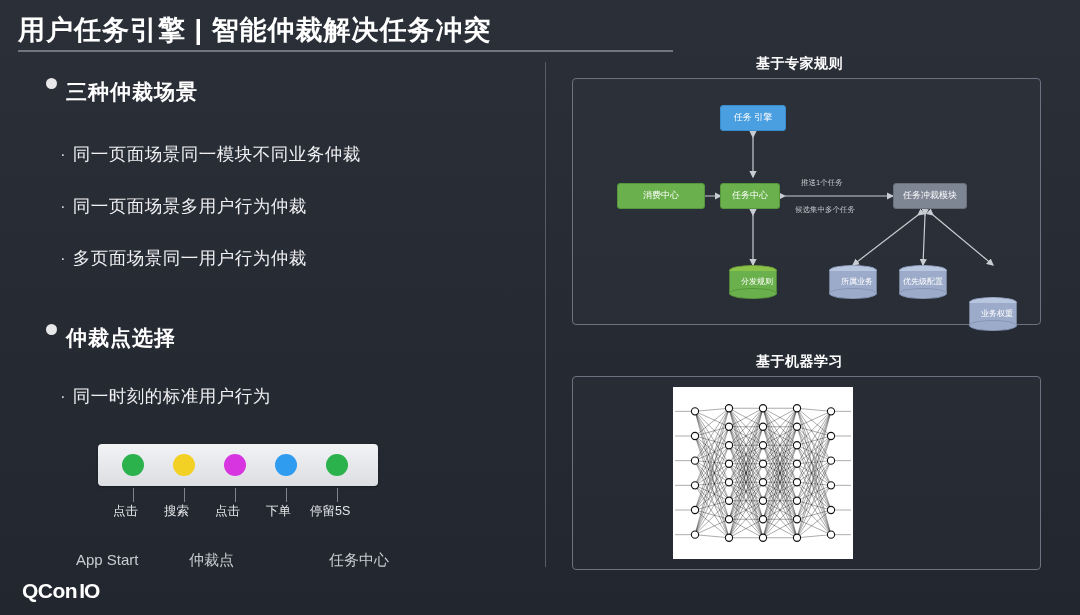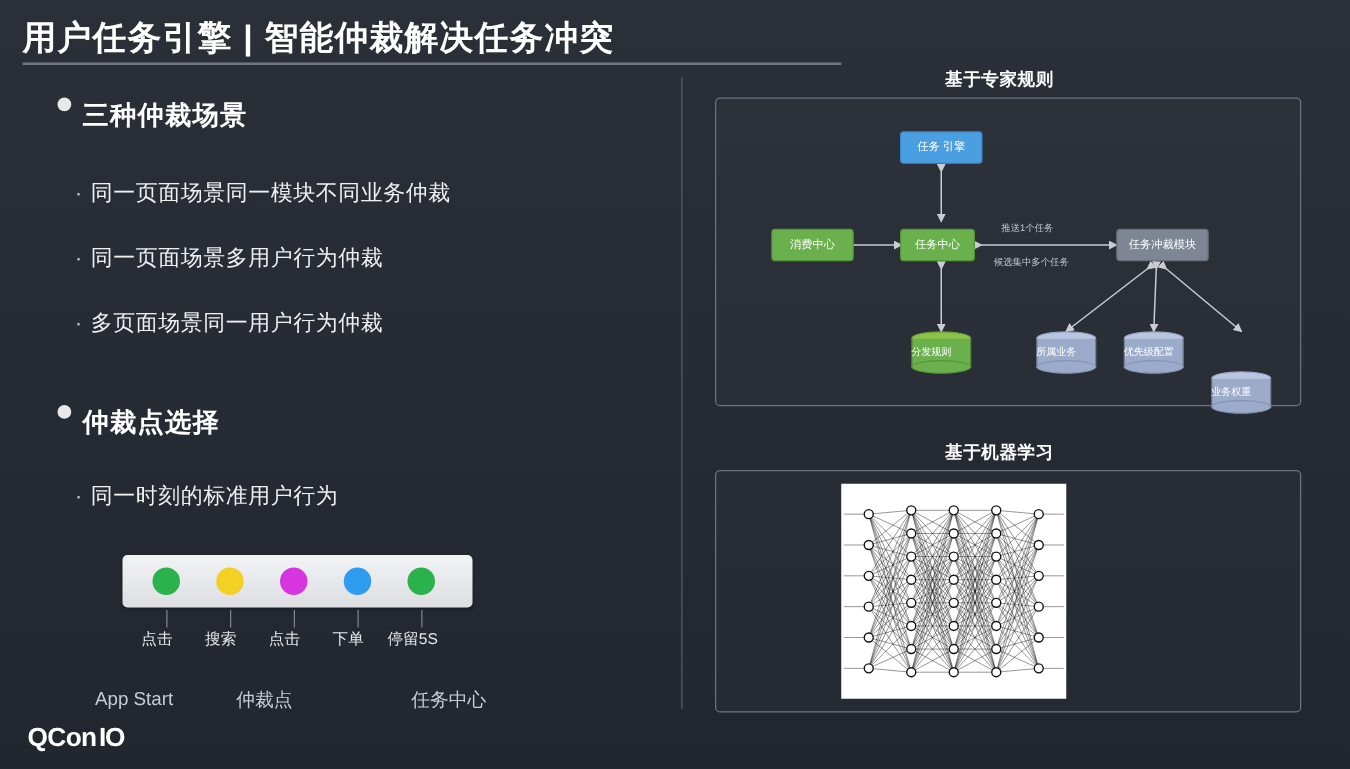--- a/index.html
+++ b/index.html
@@ -188,21 +188,21 @@
     height: 11px;
     border-radius: 50%;
     box-sizing: border-box;
   }
   .cyl .top { top: 0; }
   .cyl .bot { bottom: 0; }
   .cyl .lbl {
     position: absolute;
     left: 0; right: 4px;
     top: 11px;
-    text-align: left;
+    text-align: right;
     font-size: 8px;
     color: #ffffff;
   }
   .arrow-svg {
     position: absolute;
     left: 0; top: 0;
     width: 100%;
     height: 100%;
     overflow: visible;
     pointer-events: none;
@@ -375,21 +375,21 @@
       <line x1="212" y1="117" x2="320" y2="117" stroke="#c9ccd2" stroke-width="1.2" marker-end="url(#ah)" marker-start="url(#ah)"></line>
 
       <line x1="180" y1="136" x2="180" y2="186" stroke="#c9ccd2" stroke-width="1.2" marker-end="url(#ah)" marker-start="url(#ah)"></line>
 
       <line x1="345" y1="136" x2="280" y2="186" stroke="#c9ccd2" stroke-width="1.2" marker-end="url(#ah)" marker-start="url(#ah)"></line>
       <line x1="352" y1="136" x2="350" y2="186" stroke="#c9ccd2" stroke-width="1.2" marker-end="url(#ah)" marker-start="url(#ah)"></line>
       <line x1="360" y1="136" x2="420" y2="186" stroke="#c9ccd2" stroke-width="1.2" marker-end="url(#ah)" marker-start="url(#ah)"></line>
     </svg>
 
     <div class="node node-blue" style="left:147px; top:26px; width:66px; height:26px;">任务 引擎</div>
-    <div class="node node-green" style="left:44px; top:104px; width:66px; height:26px;">消费中心</div>
+    <div class="node node-green" style="left:44px; top:104px; width:88px; height:26px;">消费中心</div>
     <div class="node node-green" style="left:147px; top:104px; width:60px; height:26px;">任务中心</div>
     <div class="node node-grey" style="left:320px; top:104px; width:74px; height:26px;">任务冲裁模块</div>
 
     <div class="edge-label" style="left:228px; top:99px;">推送1个任务</div>
     <div class="edge-label" style="left:222px; top:126px;">候选集中多个任务</div>
 
     <div class="cyl" style="left:156px; top:186px;">
       <div class="top" style="background:#8bc34a; border:1px solid #6f9e38;"></div>
       <div class="body" style="background:#6ab04c;"></div>
       <div class="bot" style="background:#6ab04c; border:1px solid #56963c;"></div>

